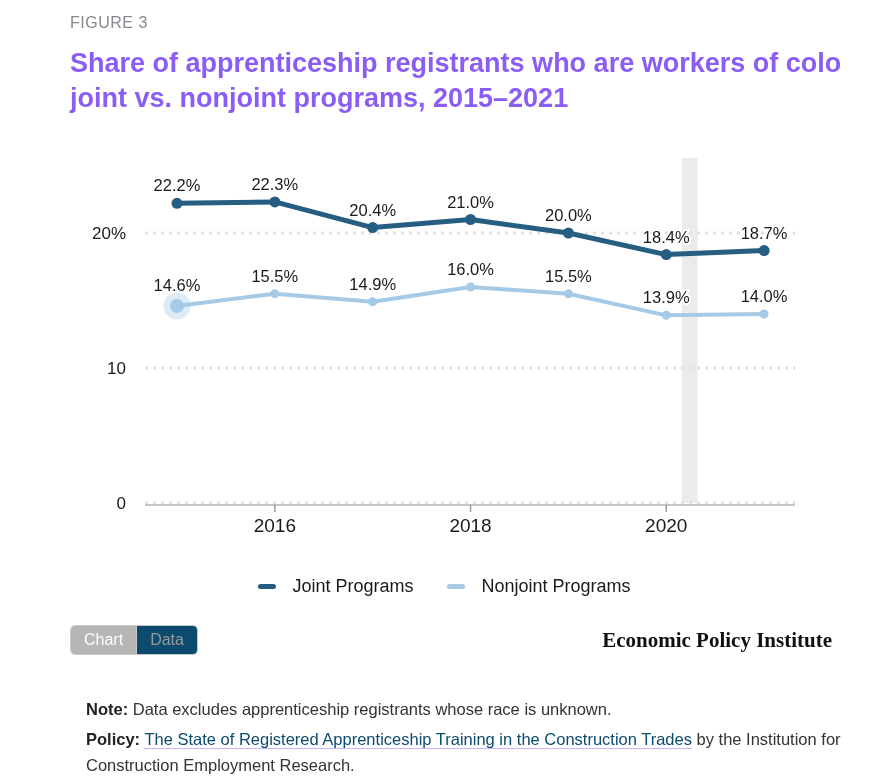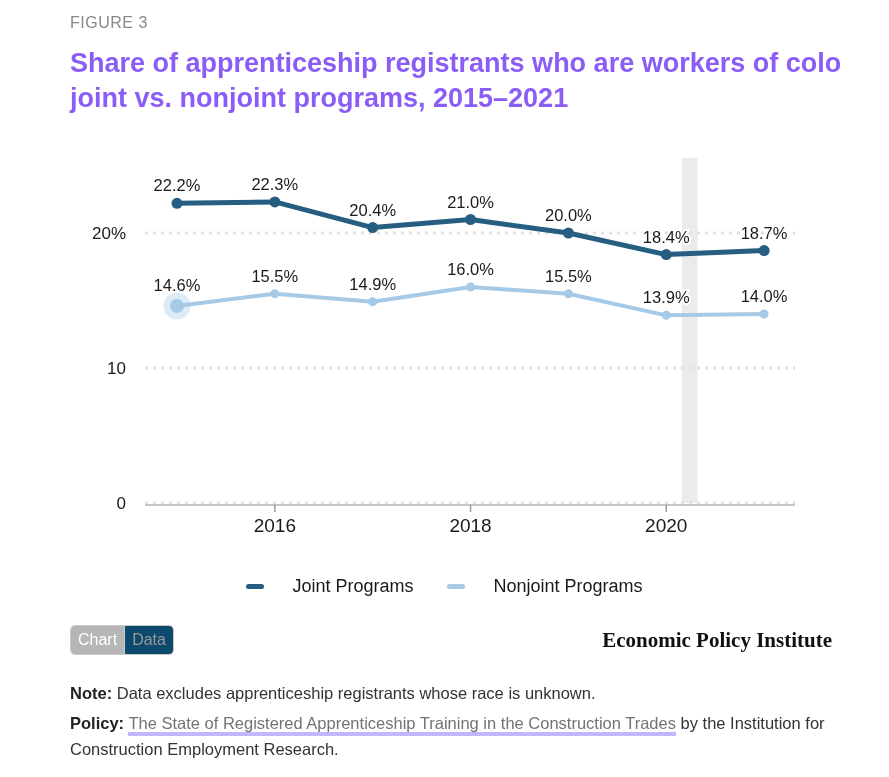--- a/index.html
+++ b/index.html
@@ -13,49 +13,49 @@
   }
   .figure-title{
     position:absolute;left:70px;top:46px;width:790px;margin:0;
     font-size:27px;line-height:35px;font-weight:700;color:#8b5cf6;
   }
   .chart-svg{position:absolute;left:0;top:150px;}
   .legend{
     position:absolute;left:0;top:574px;width:889px;height:24px;
     display:flex;justify-content:center;align-items:center;gap:34px;
   }
-  .legend-item{display:flex;align-items:center;gap:28px;cursor:pointer;}
+  .legend-item{display:flex;align-items:center;gap:16px;cursor:pointer;}
   .legend-dash{display:inline-block;width:18px;height:5px;border-radius:2.5px;}
   .legend-label{font-size:18px;color:#1a1a1a;}
   .toolbar{
     position:absolute;left:70px;top:625px;width:762px;height:30px;
     display:flex;justify-content:space-between;align-items:center;
   }
   .toggle-group{
     display:inline-flex;border:1px solid #c9c9c9;border-radius:5px;overflow:hidden;
     height:30px;box-sizing:border-box;
   }
   .toggle-group button{
     font-family:"Liberation Sans",sans-serif;font-size:16px;
-    border:none;margin:0;padding:4px 7px;cursor:pointer;line-height:20px;
+    border:none;margin:0;padding:4px 13px;cursor:pointer;line-height:20px;
   }
   .btn-chart{background:#b6b6b6;color:#ffffff;}
   .btn-data{background:#0c4a6e;color:#9a9a9a;border-left:1px solid #c9c9c9 !important;}
   .brand{
     font-family:"Liberation Serif",serif;font-weight:700;font-size:21px;color:#111;text-align:right;
   }
   .note,.source{
-    position:absolute;left:70px;width:784px;margin:0;
+    position:absolute;left:70px;width:784px;margin:16px;
     font-size:16.5px;line-height:26px;color:#333;
   }
   .note{top:680px;}
   .source{top:710px;}
   .note b,.source b{color:#222;}
   .source-link{
-    color:#737373;text-decoration:none;border-bottom:4px solid #c4b5fd;cursor:pointer;
+    color:#0c4a6e;text-decoration:none;border-bottom:1px solid #c4b5fd;cursor:pointer;
   }
 </style>
 </head>
 <body>
 
 <div class="page">
 
   <div class="figure-label">FIGURE 3</div>
 
   <h1 class="figure-title">Share of apprenticeship registrants who are workers of color, joint vs. nonjoint programs, 2015–2021</h1>

